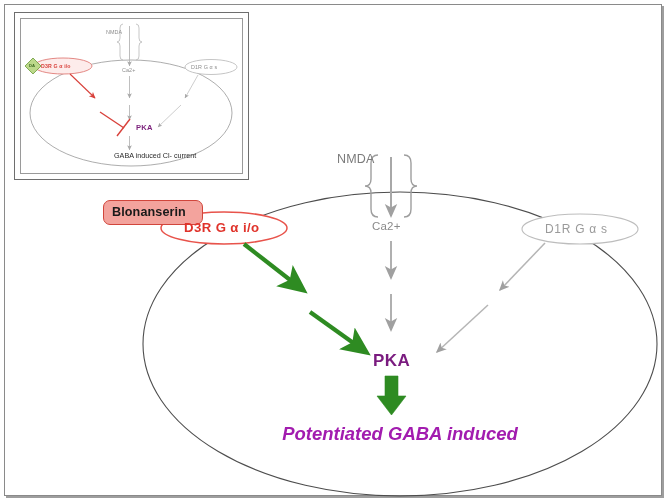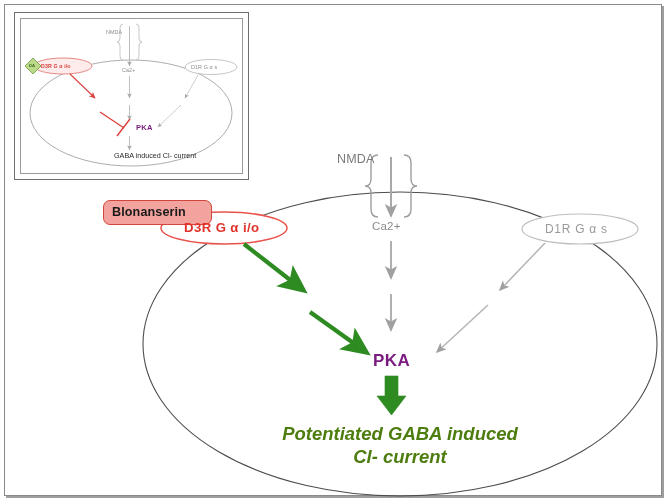--- a/index.html
+++ b/index.html
@@ -84,27 +84,27 @@
   .m-d3r {
     font-size: 13.2px; color: #e0332b; font-weight: bold; letter-spacing: .4px;
   }
   .m-d1r {
     font-size: 12px; color: #9a9a9a; letter-spacing: .7px;
   }
   .m-pka {
     font-size: 17px; color: #7a1b7f; font-weight: bold; letter-spacing: .4px;
   }
   .m-outcome {
-    font-size: 18.5px; color: #4d7c0f; font-weight: bold;
+    font-size: 18.5px; color: #a21caf; font-weight: bold;
     font-style: italic; text-align: center; line-height: 1.25;
   }
   .blon-box {
     position: absolute;
     left: 103px; top: 200px;
-    padding: 4px 25px 5px 8px;
+    padding: 4px 16px 5px 8px;
     background: #f3a39d;
     border: 1.4px solid #d1463c;
     border-radius: 7px;
     color: #1a1a1a;
     font-size: 12.6px;
     font-weight: bold;
     letter-spacing: .1px;
   }
 </style>
 </head>
@@ -193,16 +193,15 @@
   <div class="blon-box">Blonanserin</div>
 
   <div class="txt m-d3r" style="left:184px; top:221px;">D3R  G α i/o</div>
   <div class="txt m-d1r" style="left:545px; top:223px;">D1R  G α s</div>
   <div class="txt m-nmda" style="left:337px; top:153px;">NMDA</div>
   <div class="txt m-ca" style="left:372px; top:221px;">Ca2+</div>
   <div class="txt m-pka" style="left:373px; top:352px;">PKA</div>
 
   <div class="txt m-outcome" style="left:400px; top:422px; transform:translateX(-50%); white-space:normal; width:320px;">
     <div>Potentiated GABA induced</div>
-    <div>Cl- current</div>
   </div>
 
 </div>
 
 </body></html>

